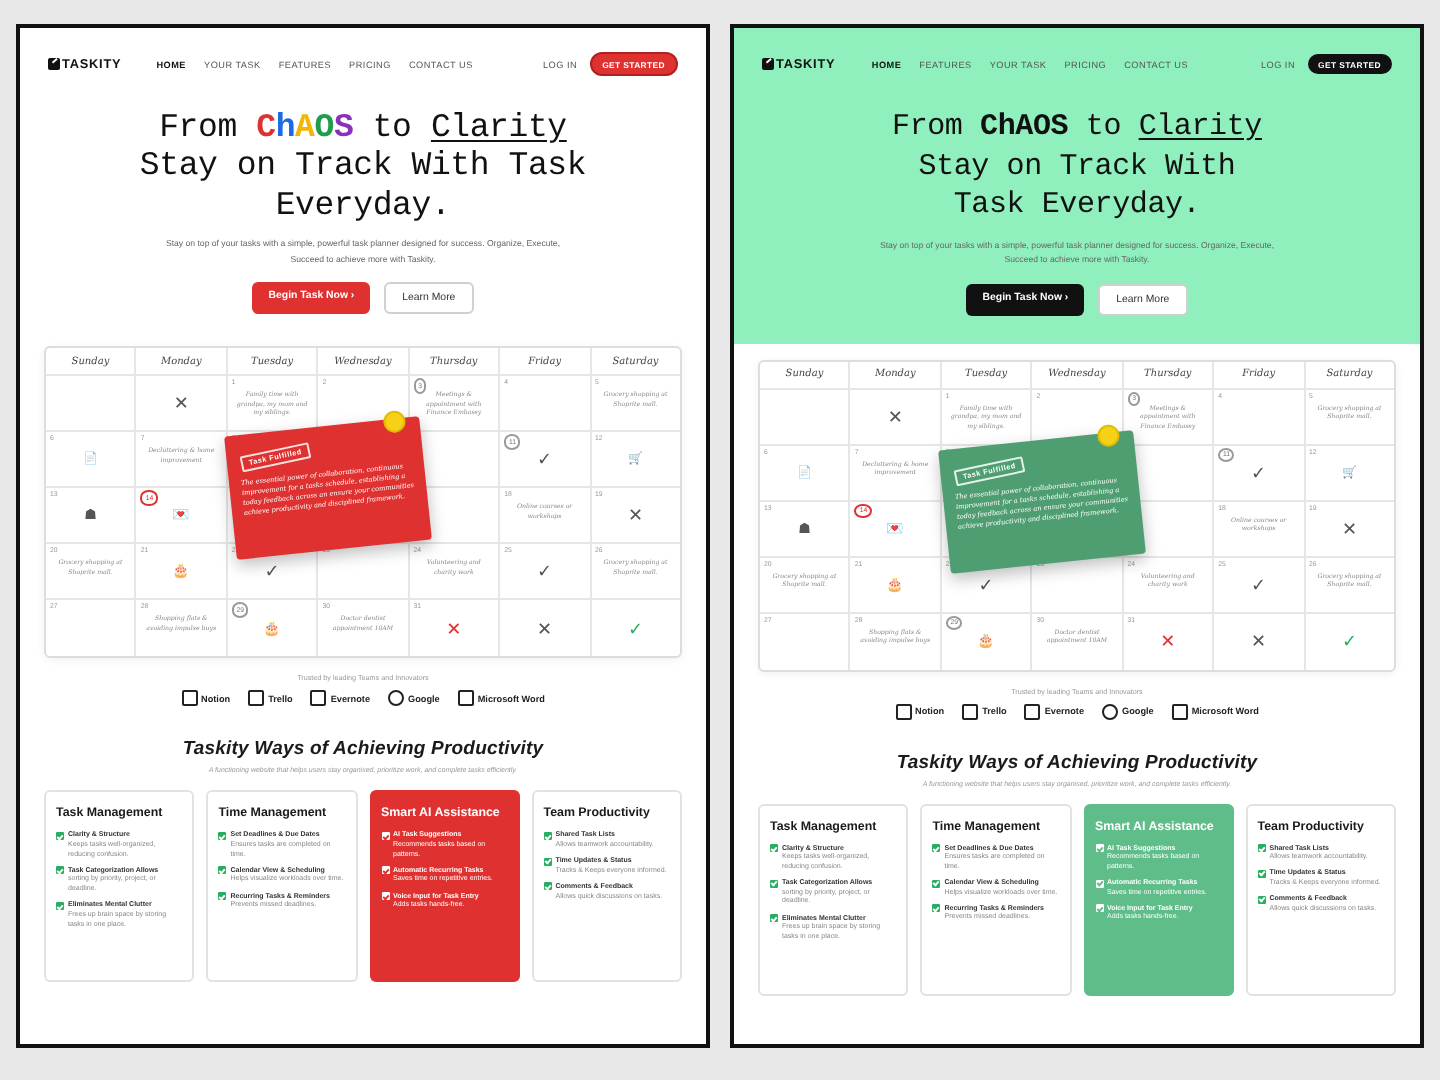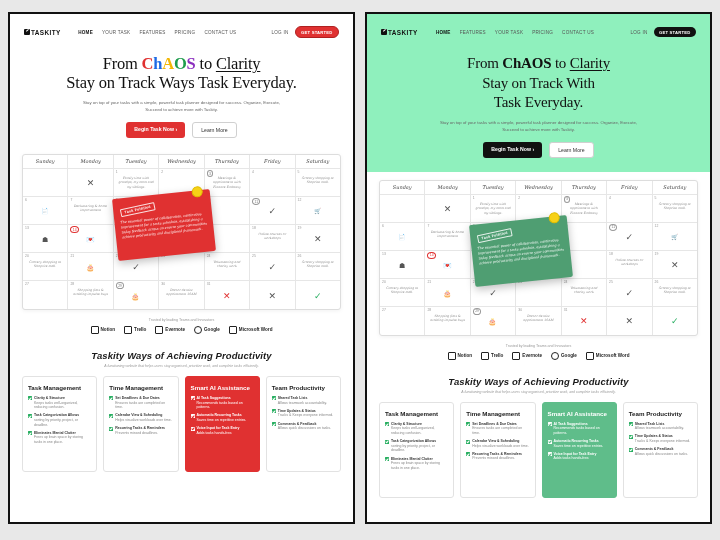--- a/index.html
+++ b/index.html
@@ -27,21 +27,21 @@
   .navlinks a.active{color:#111;font-weight:700;}
   .navright{display:flex;align-items:center;gap:6px;margin-left:auto;}
   .login{font-size:4.6px;color:#555;letter-spacing:.25px;}
   .cta{font-size:4.2px;font-weight:700;color:#fff;letter-spacing:.2px;padding:2.6px 5.5px;border-radius:9px;white-space:nowrap;}
   .cta.red{background:#e03131;border:.6px solid #b02020;}
   .cta.black{background:#111;}
 
   
   .hero{text-align:center;padding:10px 16px 8px;}
   .hero.green{background:#8ff0bd;padding-bottom:14px;}
-  .h1{font-family:Liberation Serif, serif;font-size:16.5px;line-height:1.18;color:#111;letter-spacing:-.2px;}
+  .h1{font-family:Liberation Mono, monospace;font-size:16.5px;line-height:1.18;color:#111;letter-spacing:-.2px;}
   .hero.green .h1{font-size:15px;line-height:1.3;}
   .h1 .u{text-decoration:underline;text-underline-offset:1.5px;}
   .c1{color:#e03131;font-weight:700;}
   .c2{color:#1d6ae5;font-weight:700;}
   .c3{color:#f2b705;font-weight:700;}
   .c4{color:#1f9d4d;font-weight:700;}
   .c5{color:#8b2fbf;font-weight:700;}
   .k{color:#111;font-weight:700;}
   .sub{font-size:4.3px;line-height:1.75;color:#666;margin:6px auto 0;max-width:210px;}
   .btns{display:flex;justify-content:center;gap:7px;margin-top:8px;}
@@ -125,21 +125,21 @@
               <a href="#" class="">FEATURES</a>
               <a href="#" class="">PRICING</a>
               <a href="#" class="">CONTACT US</a>
             </div>
             <div class="navright">
               <span class="login">LOG IN</span>
               <span class="cta red">GET STARTED</span>
             </div>
           </div>
           <div class="hero">
-            <div class="h1"><span>From <span class="c1">C</span><span class="c2">h</span><span class="c3">A</span><span class="c4">O</span><span class="c5">S</span> to <span class="u">Clarity</span></span><br><span>Stay on Track Ways Task Everyday.</span></div>
+            <div class="h1"><span>From <span class="c1">C</span><span class="c2">h</span><span class="c3">A</span><span class="c4">O</span><span class="c5">S</span> to <span class="u">Clarity</span></span><br><span>Stay on Track With Task Everyday.</span></div>
             <div class="sub">Stay on top of your tasks with a simple, powerful task planner designed for success. Organize, Execute, Succeed to achieve more with Taskity.</div>
             <div class="btns">
               <span class="btn primary red">Begin Task Now ›</span>
               <span class="btn ghost">Learn More</span>
             </div>
           </div>
         </div>
         <div class="calwrap">
           <div class="cal">
             <div class="calrow head">

